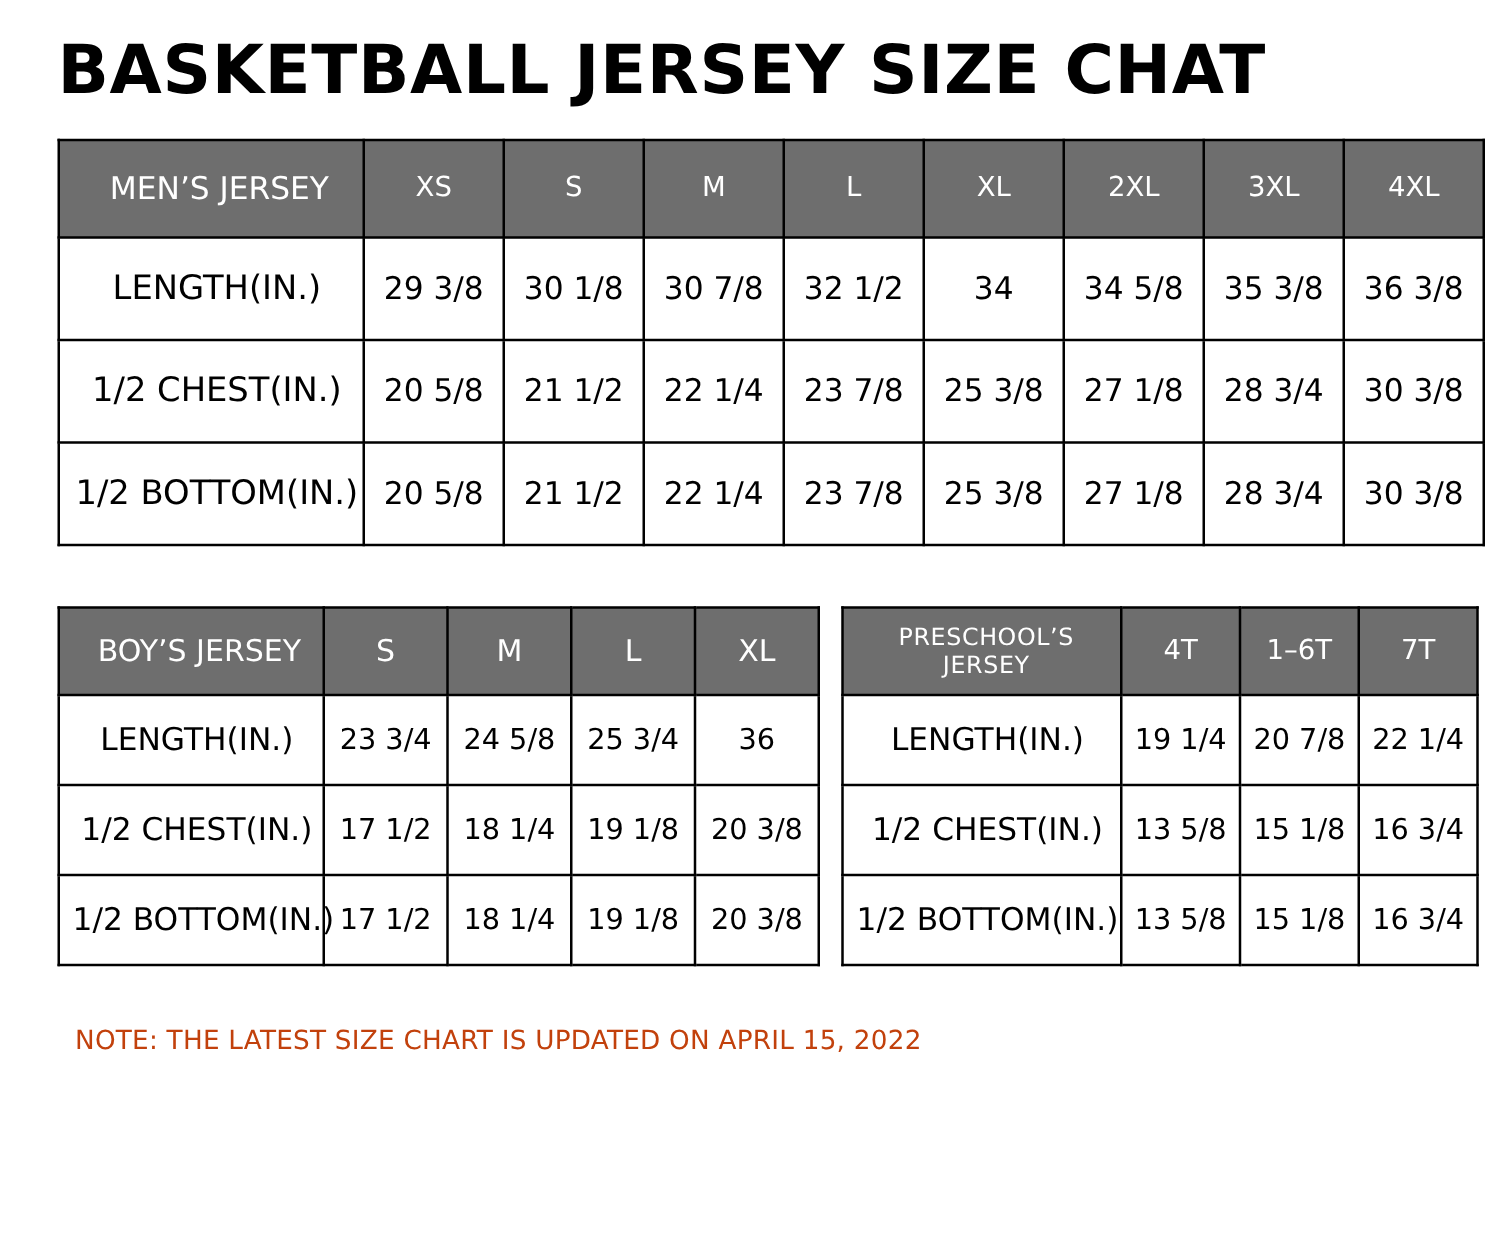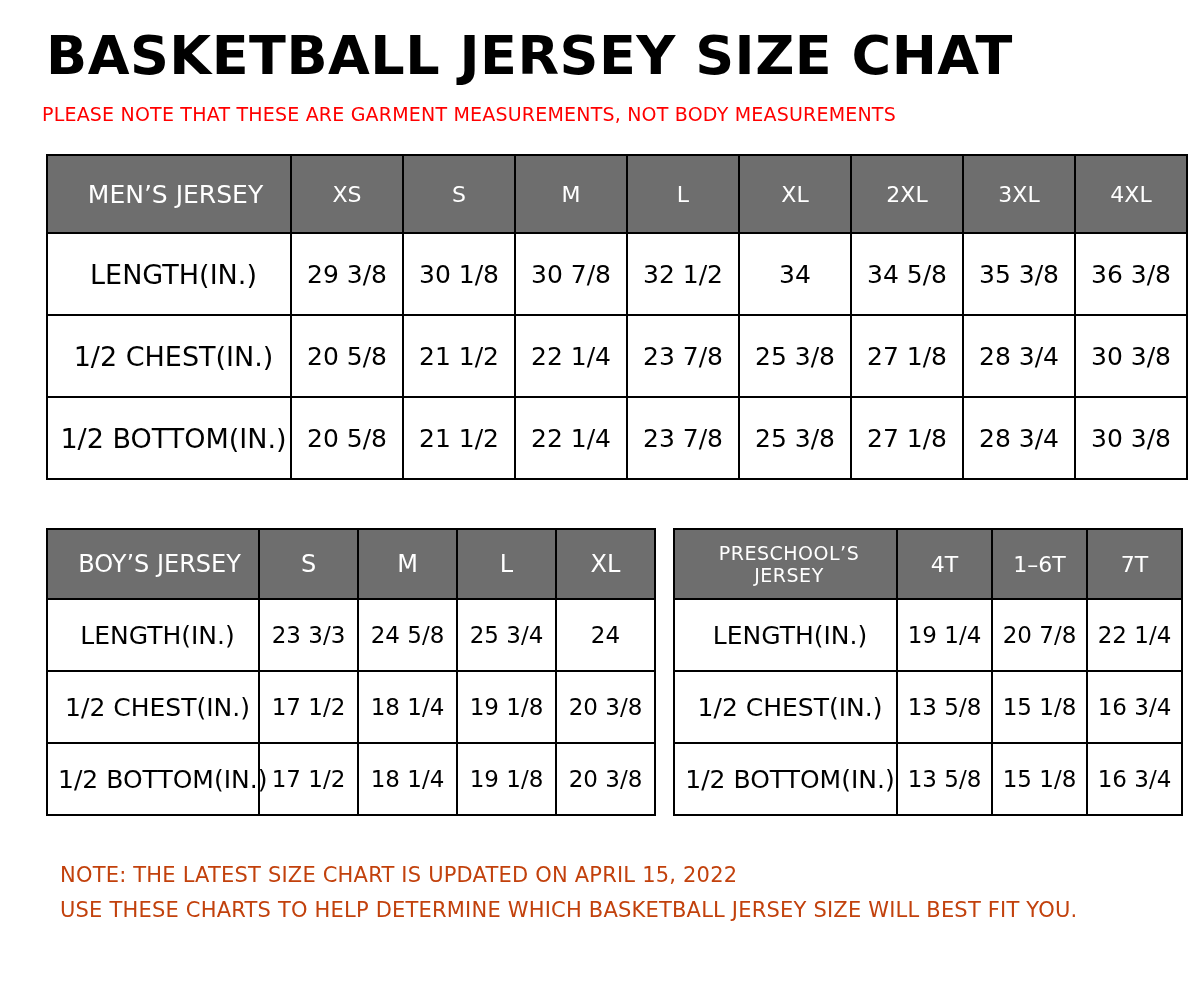--- a/index.html
+++ b/index.html
@@ -125,21 +125,20 @@
   }
   .notes-bottom div { white-space: nowrap; }
 </style>
 </head>
 <body>
 
 <div class="page">
 
   <h1 class="title">BASKETBALL JERSEY SIZE CHAT</h1>
 
-  <div class="note-top">PLEASE NOTE THAT THESE ARE GARMENT MEASUREMENTS, NOT BODY MEASUREMENTS</div>
 
   <table class="sizechart" id="mens-table">
     <colgroup>
       <col style="width:244px">
       <col style="width:112px">
         <col style="width:112px">
         <col style="width:112px">
         <col style="width:112px">
       <col style="width:112px">
         <col style="width:112px">
@@ -211,24 +210,24 @@
           <th class="hdr-label">BOY’S JERSEY</th>
           <th>S</th>
           <th>M</th>
           <th>L</th>
           <th>XL</th>
         </tr>
       </thead>
       <tbody>
         <tr>
           <td class="row-label">LENGTH(IN.)</td>
-          <td>23  3/3</td>
+          <td>23  3/4</td>
           <td>24  5/8</td>
           <td>25  3/4</td>
-          <td>24</td>
+          <td>36</td>
         </tr>
         <tr>
           <td class="row-label">1/2  CHEST(IN.)</td>
           <td>17  1/2</td>
           <td>18  1/4</td>
           <td>19  1/8</td>
           <td>20  3/8</td>
         </tr>
         <tr>
           <td class="row-label">1/2  BOTTOM(IN.)</td>
@@ -274,16 +273,15 @@
           <td>15  1/8</td>
           <td>16  3/4</td>
         </tr>
       </tbody>
     </table>
 
   </div>
 
   <div class="notes-bottom">
     <div>NOTE: THE LATEST SIZE CHART IS UPDATED ON APRIL 15, 2022</div>
-    <div>USE THESE CHARTS TO HELP DETERMINE WHICH  BASKETBALL JERSEY  SIZE WILL BEST FIT YOU.</div>
   </div>
 
 </div>
 
 </body></html>

